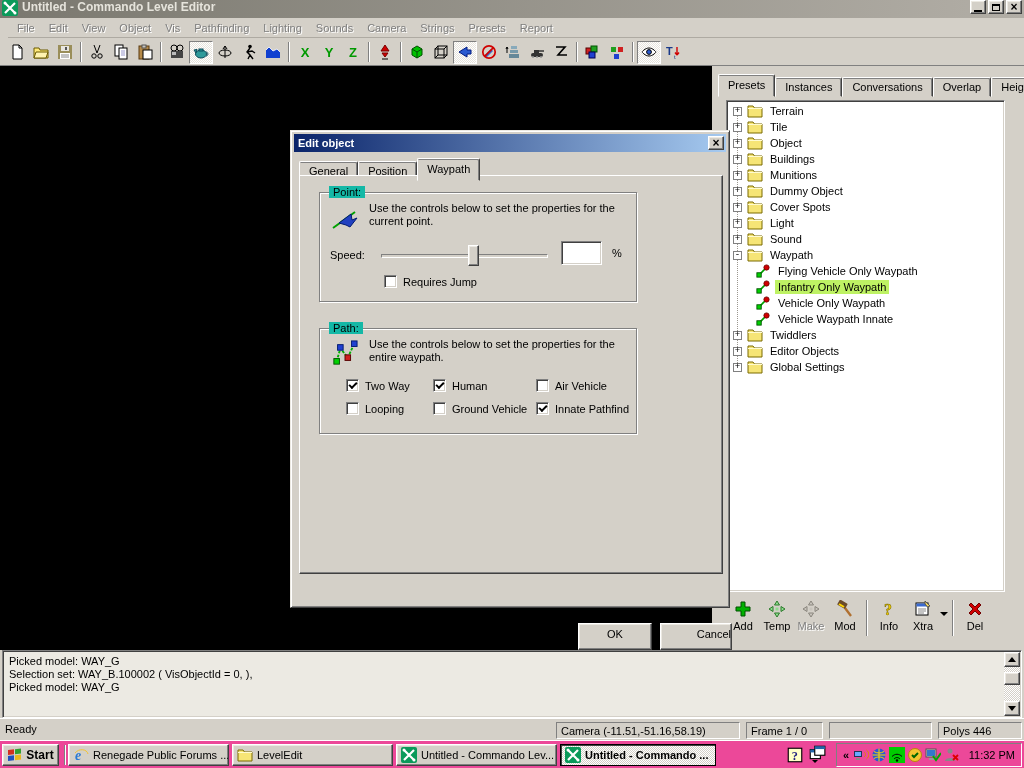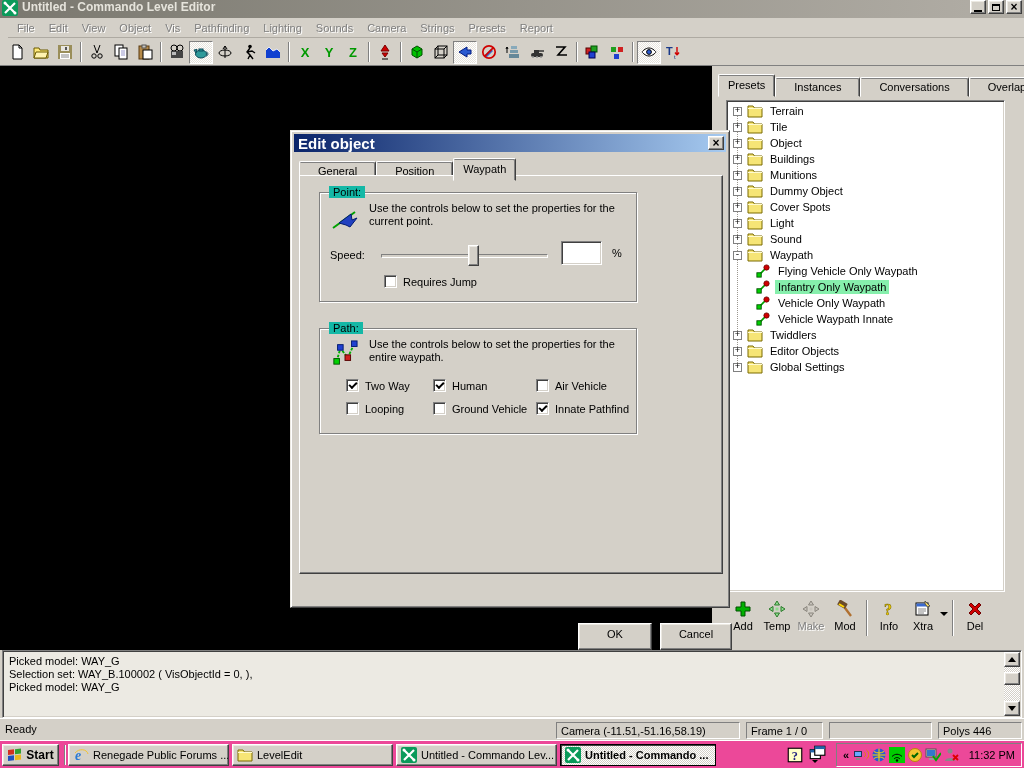--- a/index.html
+++ b/index.html
@@ -33,46 +33,46 @@
   .tb-btn { width:24px; height:23px; display:flex; align-items:center; justify-content:center; border:1px solid transparent; }
   .tb-btn.pressed { border-color:#808080 #fff #fff #808080; background-color:#e6e3dc; background-image:linear-gradient(45deg,#fff 25%,transparent 25%,transparent 75%,#fff 75%),linear-gradient(45deg,#fff 25%,transparent 25%,transparent 75%,#fff 75%); background-size:2px 2px; background-position:0 0,1px 1px; }
   .tb-sep { width:2px; height:20px; margin:0 3px; border-left:1px solid #808080; border-right:1px solid #fff; }
   .tb-letter { font-weight:bold; font-size:13px; }
 
   
   #viewport { position:absolute; left:0; top:66px; width:712px; height:584px; background:#000; }
   #right-panel { position:absolute; left:712px; top:66px; width:312px; height:584px; background:#d4d0c8; }
 
   .tabstrip { display:flex; align-items:flex-end; }
-  .tab { padding:3px 18px 3px; background:#d4d0c8; border:1px solid; border-color:#fff #404040 #d4d0c8 #fff; box-shadow:inset -1px 1px 0 #808080; border-radius:2px 2px 0 0; position:relative; white-space:nowrap; }
+  .tab { padding:3px 9px 3px; background:#d4d0c8; border:1px solid; border-color:#fff #404040 #d4d0c8 #fff; box-shadow:inset -1px 1px 0 #808080; border-radius:2px 2px 0 0; position:relative; white-space:nowrap; }
   .tab.active { padding:4px 9px 5px; z-index:3; font-weight:normal; }
 
   #panel-tabs { position:absolute; left:6px; top:8px; }
   #tree-box { position:absolute; left:14px; top:34px; width:279px; height:492px; background:#fff; overflow:hidden; }
   .tree-inner { position:relative; padding-top:2px; }
   .tree-guide { position:absolute; left:10px; top:10px; height:256px; width:0; border-left:1px dotted #9a968e; }
   .tree-item { height:16px; display:flex; align-items:center; position:relative; white-space:nowrap; }
   .tree-item .expander { width:9px; height:9px; margin-left:6px; margin-right:5px; background:#fff; border:1px solid #808080; font-size:9px; line-height:7px; text-align:center; font-family:"Liberation Mono",monospace; flex:none; }
   .tree-item.child { padding-left:28px; }
   .tree-item .ticon { width:16px; height:14px; margin-right:4px; flex:none; }
   .tree-item .ticon svg { width:16px; height:14px; display:block; }
   .tree-item .tlabel { padding:1px 3px; }
-  .tree-item.selected .tlabel { background:#86efac; }
+  .tree-item.selected .tlabel { background:#bef264; }
 
   #actions-row { position:absolute; left:14px; top:532px; height:42px; display:flex; align-items:flex-start; }
   .act-btn { width:34px; display:flex; flex-direction:column; align-items:center; padding-top:2px; }
   .act-btn .alabel { margin-top:2px; }
   .act-btn.disabled .alabel { color:#808080; text-shadow:1px 1px 0 #fff; }
   .act-sep { width:2px; height:36px; margin:2px 4px 0; border-left:1px solid #808080; border-right:1px solid #fff; }
   .drop-arrow { width:0; height:0; border:4px solid transparent; border-top-color:#000; margin-top:14px; }
 
   
   #dialog { position:absolute; left:290px; top:130px; width:440px; height:478px; background:#d4d0c8; border:1px solid; border-color:#ece9e2 #404040 #404040 #ece9e2; box-shadow:inset 1px 1px 0 #fff, inset -1px -1px 0 #808080; z-index:50; }
   #dialog-title { position:absolute; left:3px; top:3px; right:3px; height:18px; background:linear-gradient(to right,#0a246a,#a6caf0); display:flex; align-items:center; padding:0 2px 0 4px; }
-  #dialog-title .dtext { color:#fff; font-weight:bold; font-size:15px; flex:1; }
+  #dialog-title .dtext { color:#fff; font-weight:bold; font-size:11px; flex:1; }
   #dialog-tabs { position:absolute; left:8px; top:27px; }
   #tab-page { position:absolute; left:8px; top:44px; width:424px; height:399px; border:1px solid; border-color:#fff #404040 #404040 #fff; box-shadow:inset -1px -1px 0 #808080; background:#d4d0c8; }
 
   .groupbox { position:absolute; border:1px solid #808080; box-shadow:inset 1px 1px 0 #fff, 1px 1px 0 #fff; }
   .groupbox .legend { position:absolute; top:-7px; left:9px; background:#14b8a6; padding:0 4px; }
 
   #point-group { left:19px; top:16px; width:318px; height:110px; }
   #path-group { left:19px; top:152px; width:318px; height:106px; }
   .grp-icon { position:absolute; left:11px; top:11px; }
   .grp-icon svg { width:28px; height:26px; display:block; }
@@ -87,21 +87,21 @@
   #requires-jump { position:absolute; left:64px; top:82px; display:flex; align-items:center; gap:6px; }
 
   .cb { width:13px; height:13px; background:#fff; border:1px solid; border-color:#808080 #fff #fff #808080; box-shadow:inset 1px 1px 0 #404040, inset -1px -1px 0 #d4d0c8; position:relative; flex:none; }
   .cb.checked::after { content:''; position:absolute; left:2px; top:2px; width:6px; height:3px; border-left:2px solid #000; border-bottom:2px solid #000; transform:rotate(-45deg); }
   .cb-row { display:flex; align-items:center; gap:6px; }
 
   #path-checks { position:absolute; left:26px; top:50px; display:grid; grid-template-columns:87px 103px auto; row-gap:10px; }
 
   .btn { position:absolute; height:27px; font:11px "Liberation Sans",sans-serif; text-align:center; line-height:21px; }
   #ok-btn { left:278px; top:447px; width:74px; }
-  #cancel-btn { left:360px; top:447px; width:72px; }
+  #cancel-btn { left:360px; top:447px; width:72px;text-align:right; }
 
   
   #output { position:absolute; left:2px; top:650px; width:1020px; height:68px; background:#eceae3; }
   #output-lines { position:absolute; left:2px; top:2px; right:18px; bottom:2px; padding:2px 4px; line-height:13px; white-space:nowrap; overflow:hidden; }
   #output-scroll { position:absolute; right:1px; top:1px; width:16px; height:64px; }
   .scr-btn { position:absolute; left:0; width:16px; height:15px; display:flex; align-items:center; justify-content:center; }
   .tri-up { width:0; height:0; border:4px solid transparent; border-bottom:5px solid #000; margin-top:-4px; }
   .tri-down { width:0; height:0; border:4px solid transparent; border-top:5px solid #000; margin-bottom:-4px; }
   #scr-track { position:absolute; left:0; top:15px; width:16px; height:34px; }
   #scr-thumb { position:absolute; left:0; top:20px; width:16px; height:13px; }

